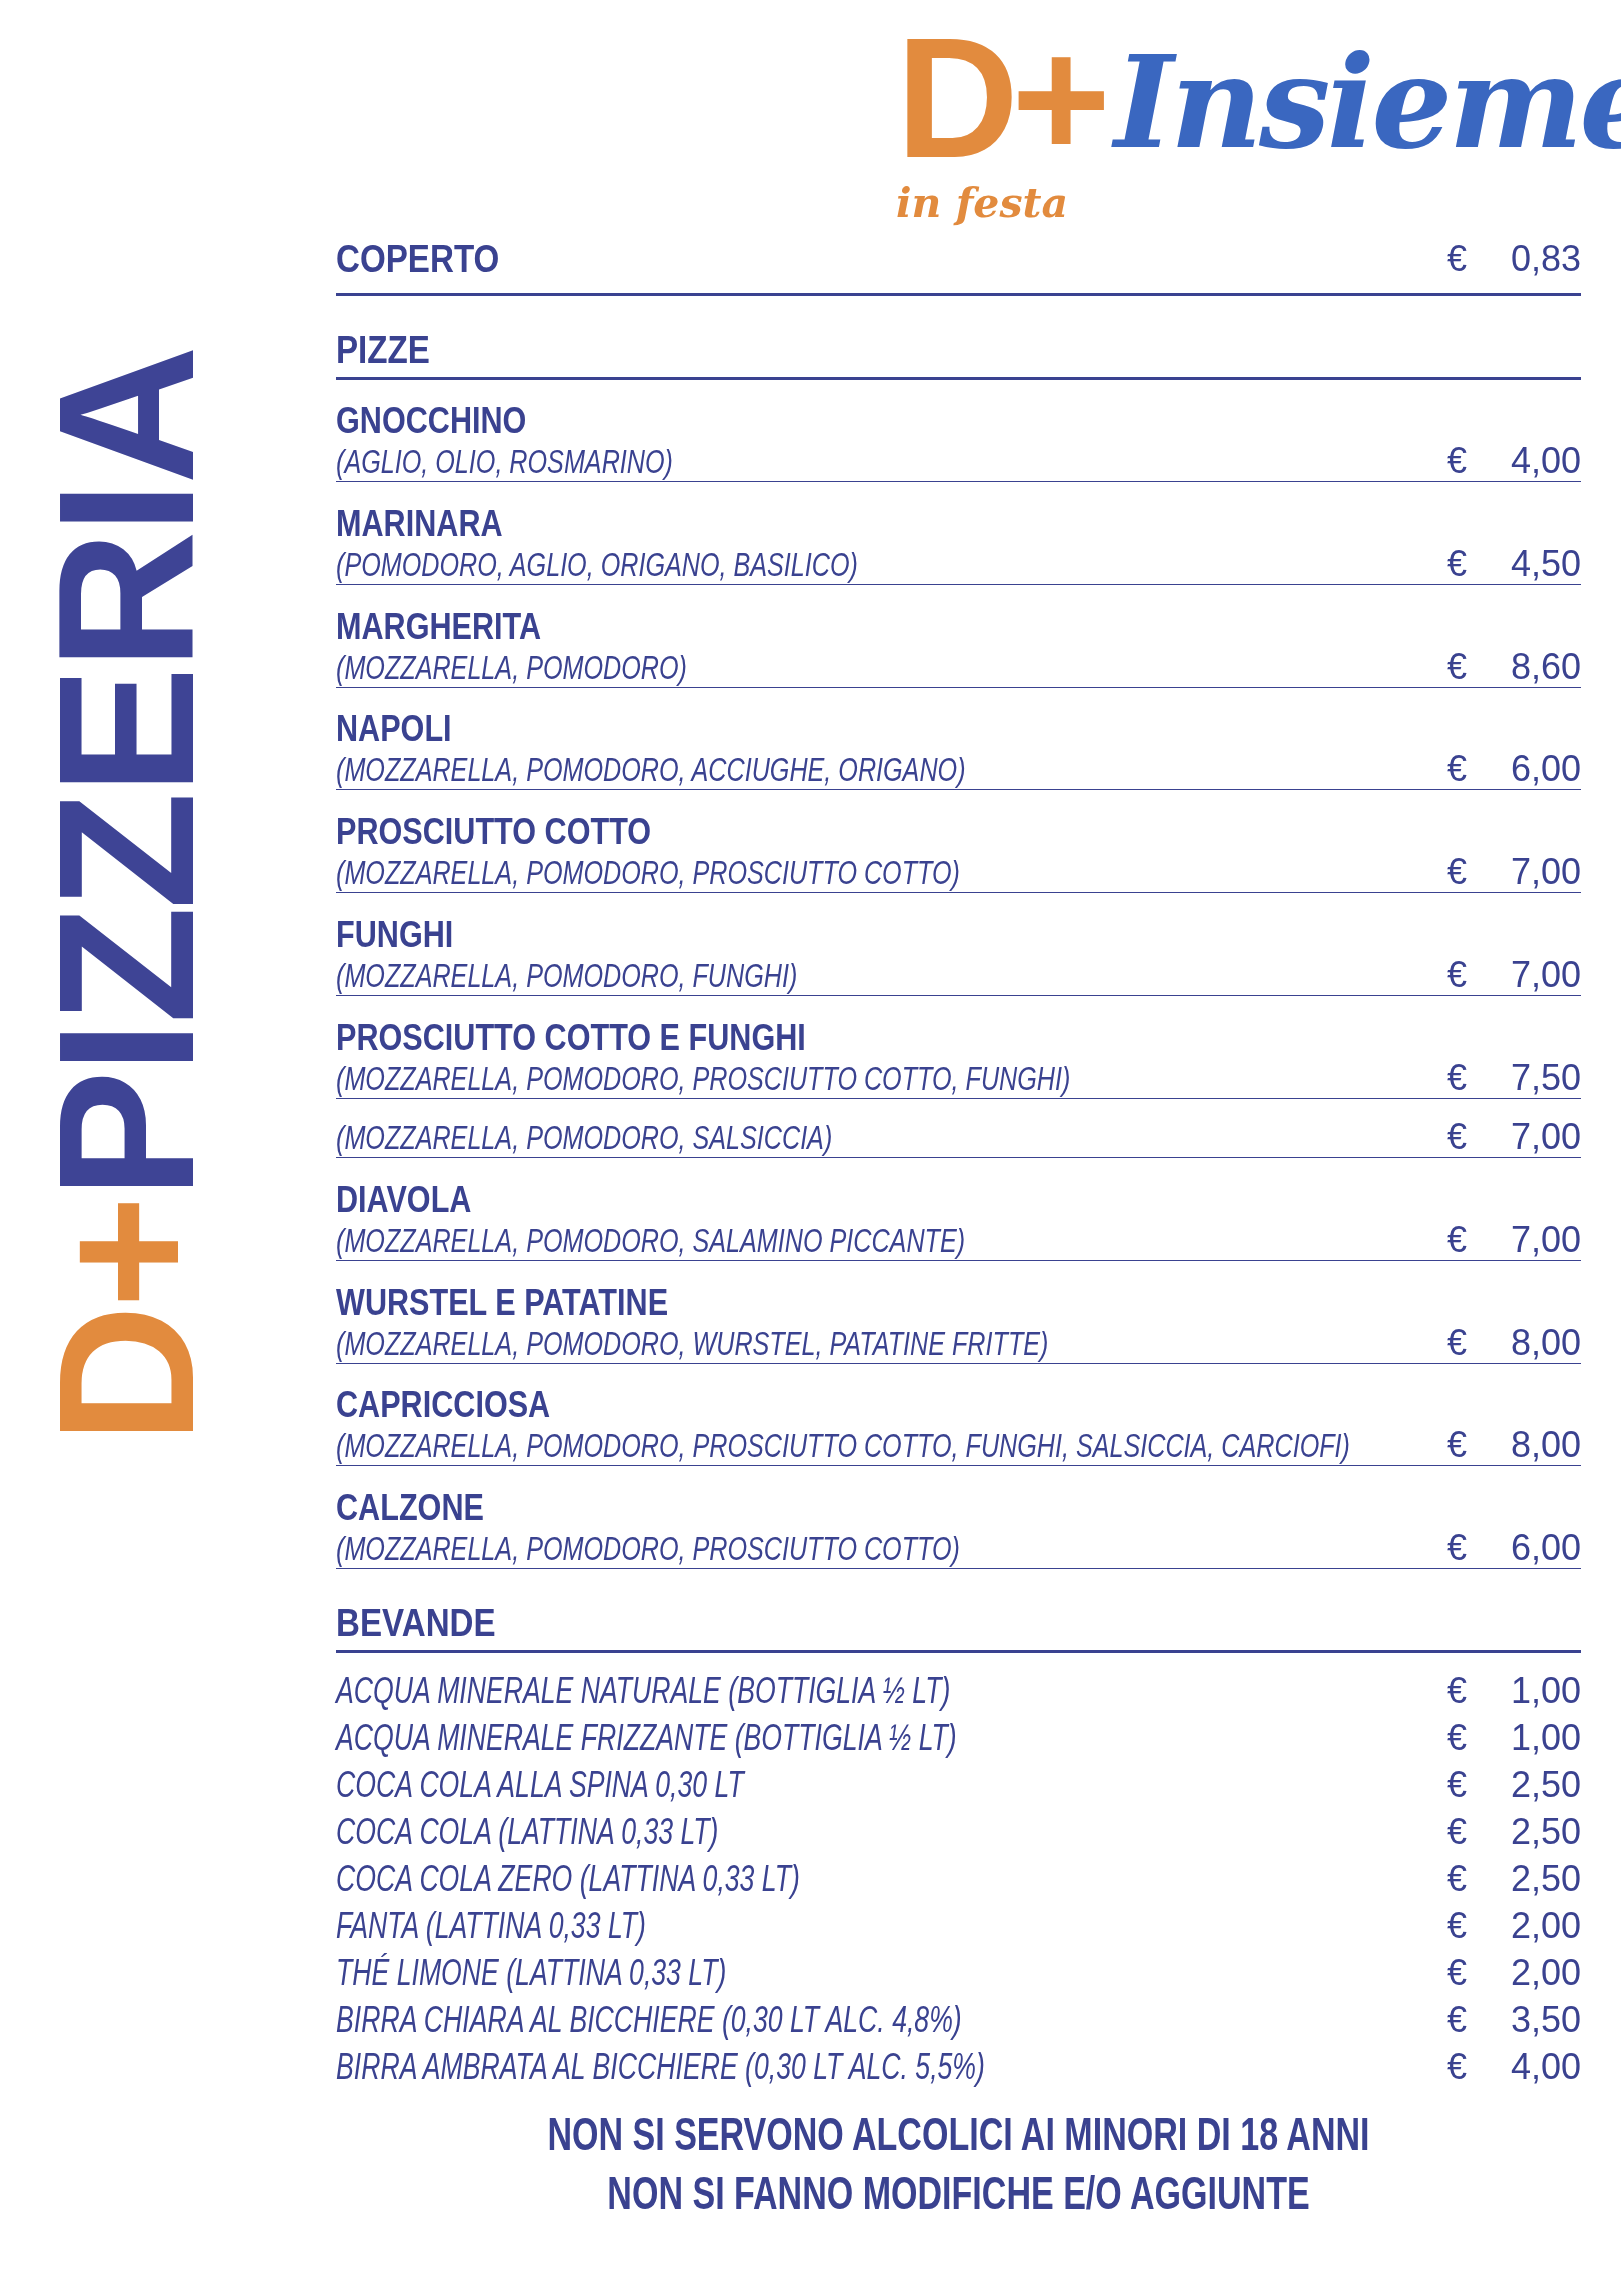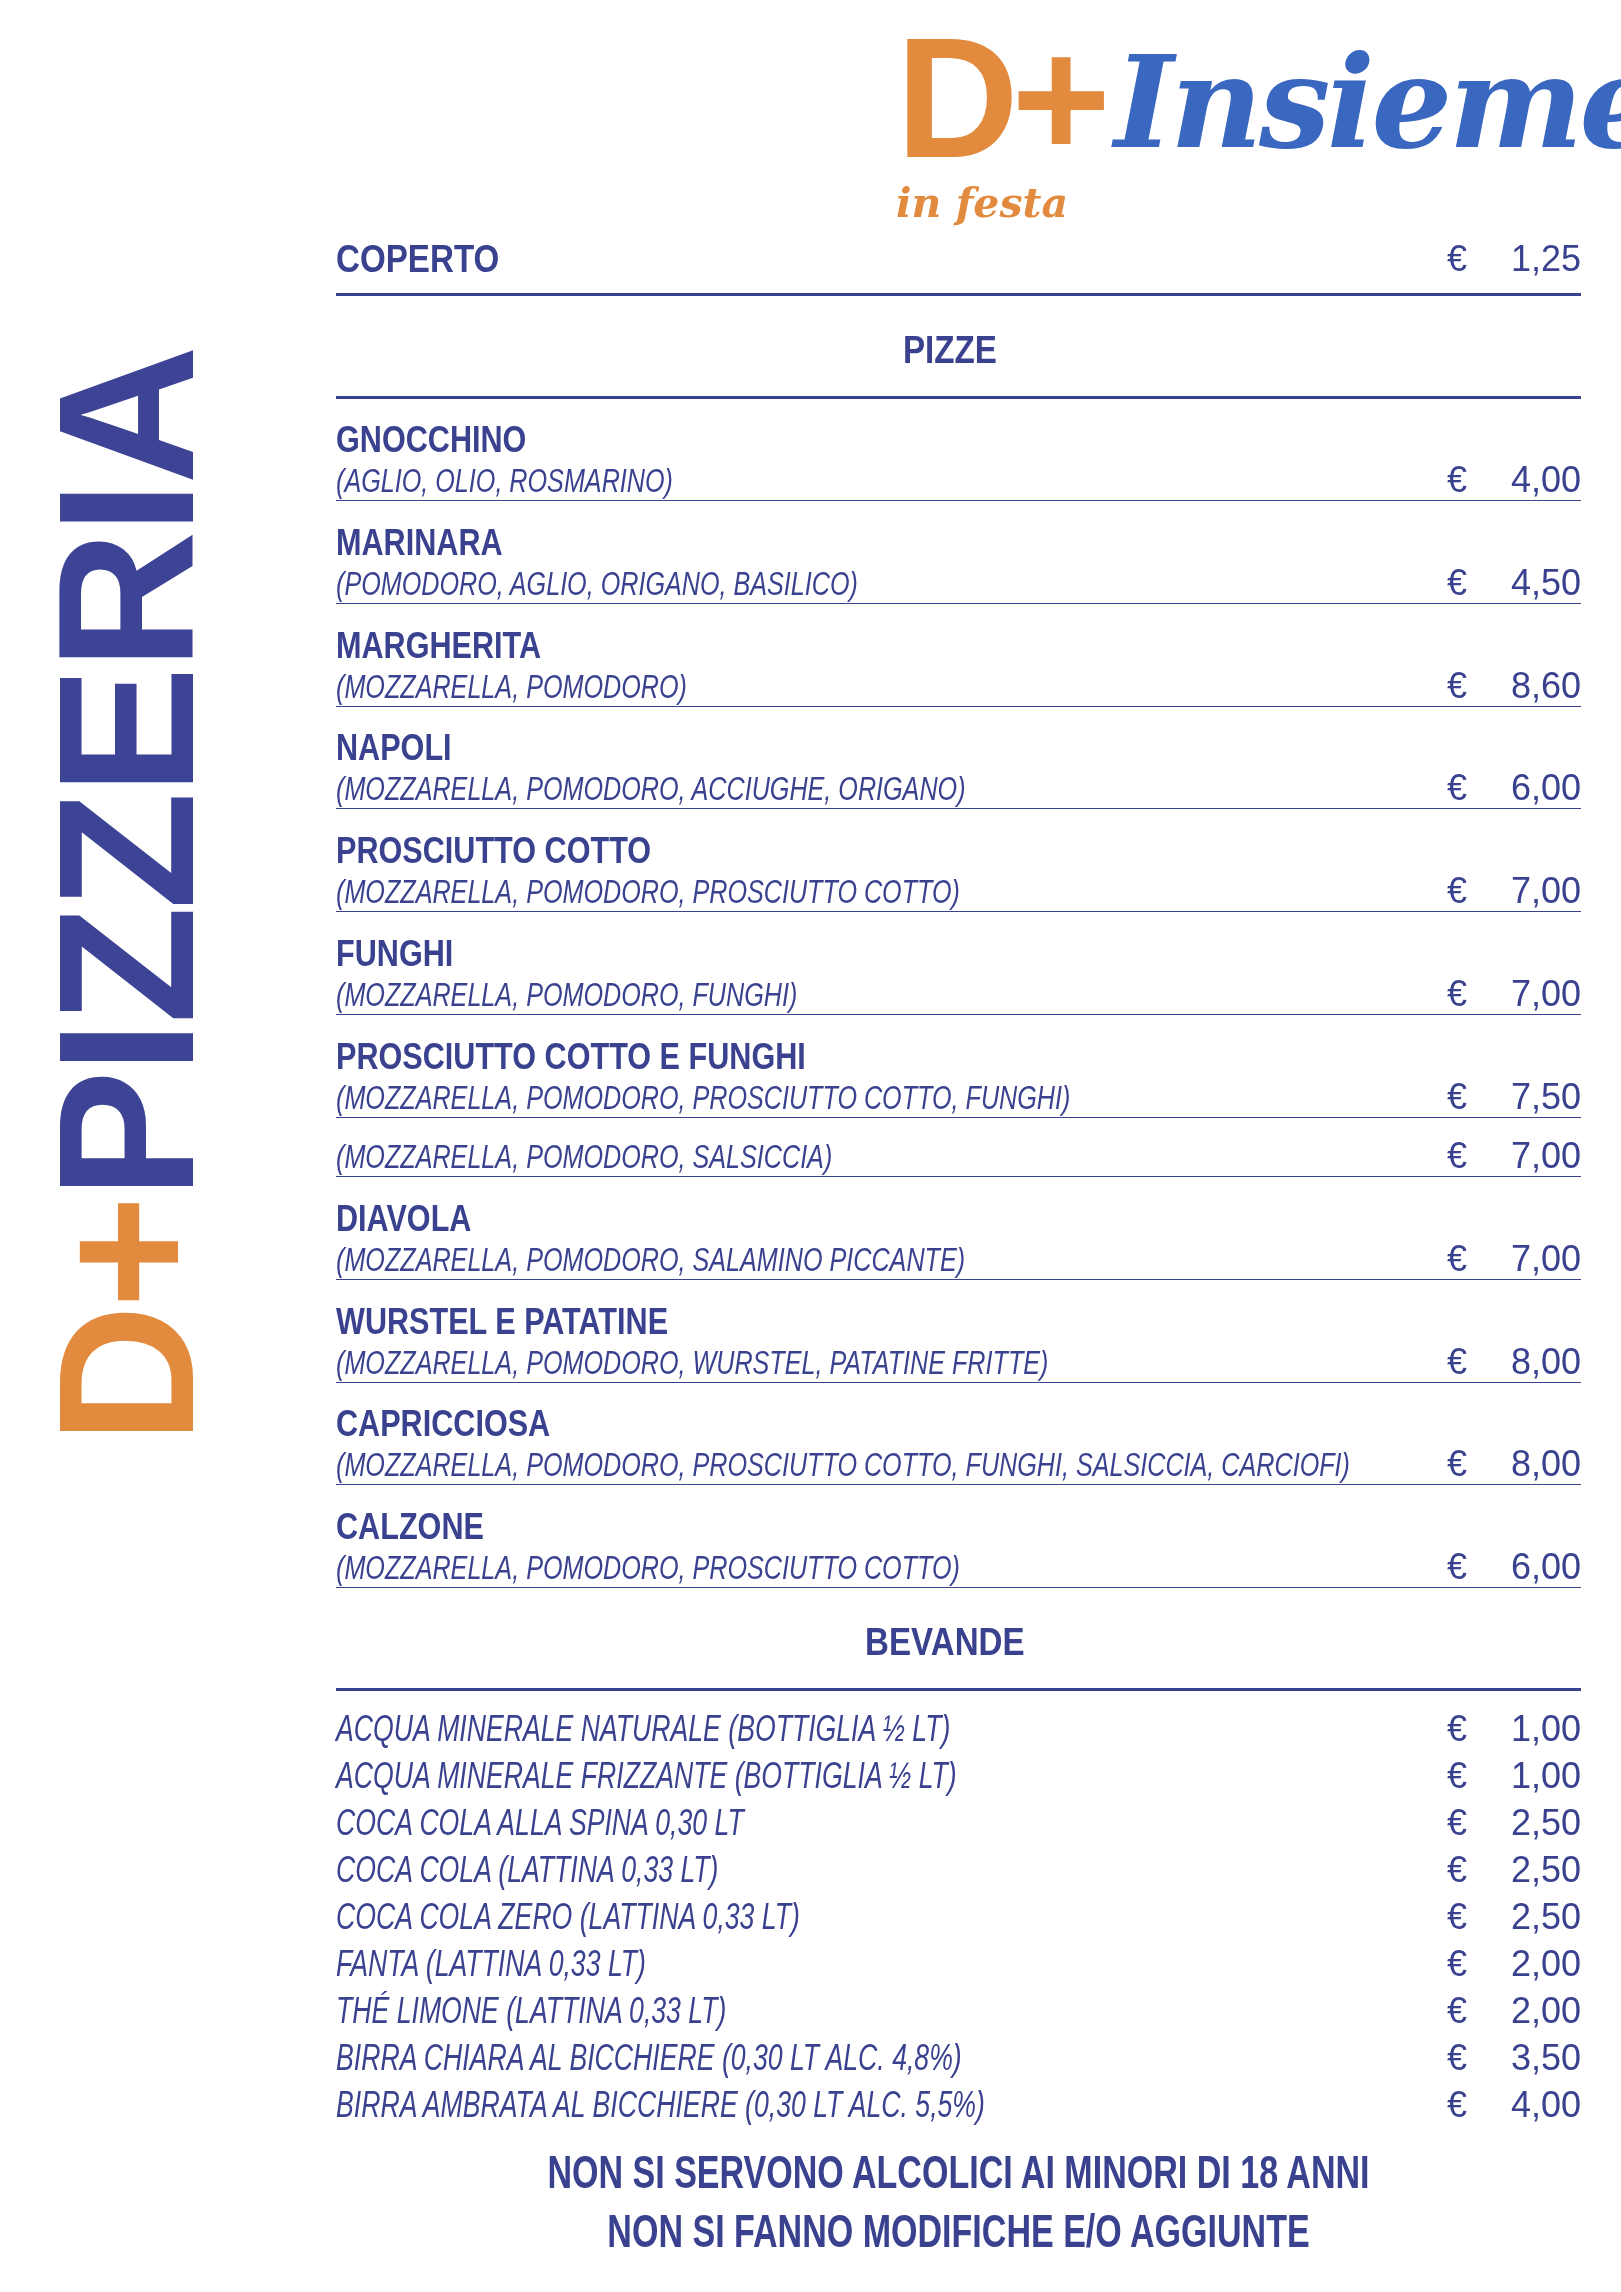--- a/index.html
+++ b/index.html
@@ -48,21 +48,21 @@
   .condense { display: inline-block; transform: scaleX(0.85); transform-origin: 0 60%; white-space: nowrap; }
 
   .coperto-row {
     display: flex; justify-content: space-between; align-items: flex-start;
     font-weight: bold; font-size: 39px; line-height: 47px;
     border-bottom: 3.6px solid #3A4290; padding-bottom: 10.7px;
   }
   .section-header {
     margin-top: 30px;
     font-weight: bold; font-size: 39px; line-height: 47px;
-    border-bottom: 3.6px solid #3A4290; padding-bottom: 23px; text-align: center;
+    border-bottom: 3.6px solid #3A4290; padding-bottom: 4px;
   }
 
   .item { margin-top: 19.7px; }
   .item-name { font-weight: bold; font-size: 36px; line-height: 43px; }
   .item-row {
     display: flex; justify-content: space-between; align-items: baseline;
     line-height: 38px; border-bottom: 1.8px solid #3A4290; padding-bottom: 1px;
   }
   .desc {
     font-style: italic; font-size: 34px;
@@ -107,21 +107,21 @@
     <span class="logo-sub-accent">in festa</span>
   </div>
 </div>
 
 <div class="menu">
 
   <div class="coperto-row">
     <span class="condense">COPERTO</span>
     <span class="price">
       <span>€</span>
-      <span>1,25</span>
+      <span>0,83</span>
     </span>
   </div>
 
   <div class="section-header">
     <span class="condense">PIZZE</span>
   </div>
 
   <div class="item">
     <div class="item-name"><span class="condense">GNOCCHINO</span></div>
     <div class="item-row">

